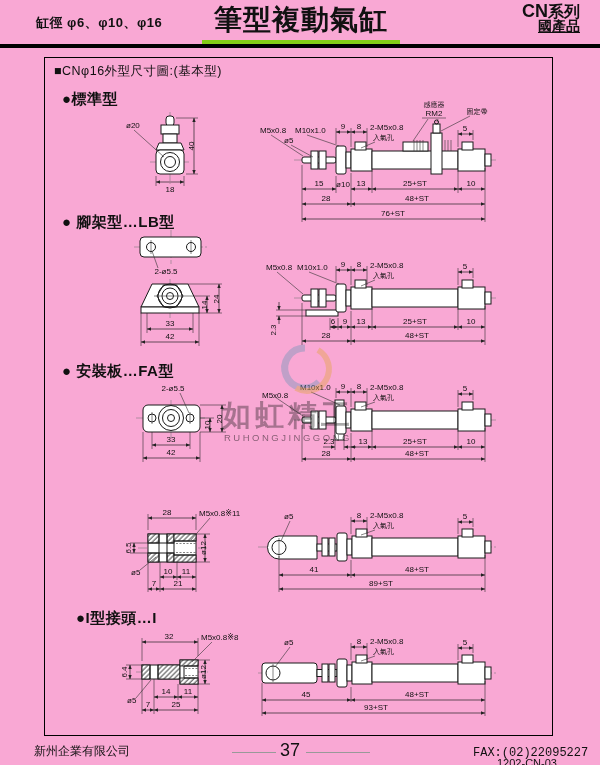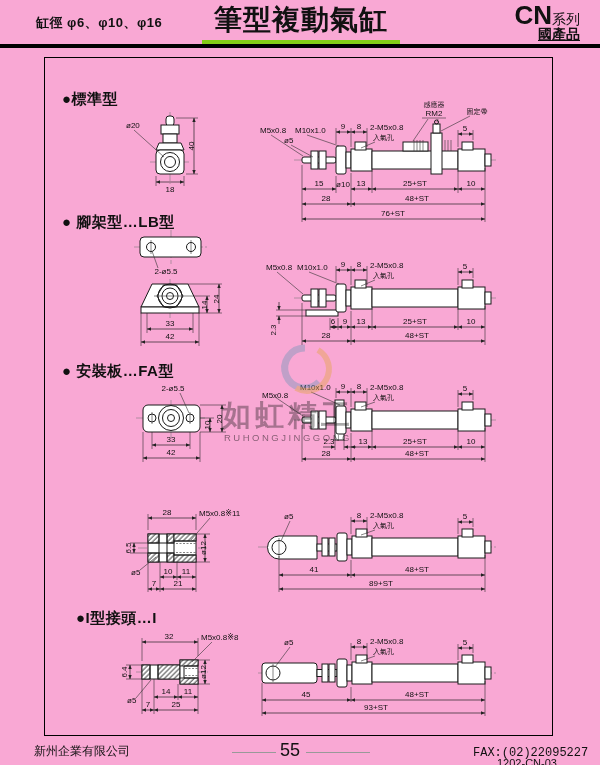--- a/index.html
+++ b/index.html
@@ -3,22 +3,22 @@
 <meta charset="utf-8">
 <style>
   html,body{margin:0;padding:0;background:#888;}
   .page{position:relative;width:600px;height:765px;background:#f9a8d4;overflow:hidden;
         font-family:"Liberation Sans","DejaVu Sans",sans-serif;color:#111;}
   .abs{position:absolute;}
   .hdr-left{left:36px;top:14px;font-size:13px;font-weight:bold;letter-spacing:.5px;}
   .hdr-title{left:202px;top:1px;width:198px;text-align:center;font-size:28px;font-weight:bold;
              letter-spacing:1px;border-bottom:8px solid #84cc16;padding-bottom:1px;}
   .hdr-right{right:20px;top:2px;text-align:right;line-height:1.05;}
-  .series-name{font-size:26px;font-weight:bold;letter-spacing:0;}
-  .series-suffix{font-size:14px;font-weight:normal;}
+  .series-name{font-size:18px;font-weight:bold;letter-spacing:0;}
+  .series-suffix{font-size:16px;font-weight:bold;}
   .origin{font-size:14px;font-weight:bold;margin-top:-2px;text-decoration:underline;}
   .top-rule{left:0;top:44px;width:600px;height:4px;background:#000;}
   .content-box{left:44px;top:57px;width:509px;height:679px;border:1.6px solid #000;box-sizing:border-box;}
   .box-heading{left:54px;top:63px;font-size:12.5px;letter-spacing:.5px;}
   .sec-label{font-size:15px;font-weight:bold;letter-spacing:.5px;}
   .ftr{font-size:12px;}
   .ftr-company{left:34px;top:743px;font-size:12px;}
   .ftr-address{left:160px;top:746px;font-size:11px;font-weight:bold;margin-top:29px;}
   .ftr-page{left:280px;top:740px;font-size:18px;}
   .ftr-tel{left:377px;top:746px;margin-top:36px;}
@@ -48,20 +48,21 @@
 
   <div class="abs hdr-left">缸徑 φ6、φ10、φ16</div>
   <div class="abs hdr-title">筆型複動氣缸</div>
   <div class="abs hdr-right">
     <span class="series-name">CN</span><span class="series-suffix">系列</span>
     <div class="origin">國產品</div>
   </div>
   <div class="abs top-rule"></div>
 
   <div class="abs content-box"></div>
+  <div class="abs box-heading">■CNφ16外型尺寸圖:(基本型)</div>
 
   <div class="abs sec-label" style="left:62px;top:90px">●標準型</div>
   <div class="abs sec-label" style="left:62px;top:213px">● 腳架型…LB型</div>
   <div class="abs sec-label" style="left:62px;top:362px">● 安裝板…FA型</div>
   <div class="abs sec-label" style="left:76px;top:609px">●I型接頭…I</div>
 
   <svg class="abs" style="left:44px;top:57px;z-index:2" width="510" height="680" viewBox="44 57 510 680">
     <defs>
       <marker id="ar" viewBox="0 0 10 10" refX="9.5" refY="5" markerWidth="6.5" markerHeight="6.5" orient="auto-start-reverse">
         <path d="M0,1 L10,5 L0,9 Z" fill="#222"></path>
@@ -566,19 +567,19 @@
       <path d="M95,18 a20,20 0 1 0 14,34" stroke="#6b95b8" stroke-width="7" fill="none" opacity=".8"></path>
       <path d="M86,58 a17,17 0 1 0 22,-38" stroke="#e2a43e" stroke-width="6" fill="none" opacity=".8"></path>
     </g>
     <text x="12" y="95" font-size="29" fill="#8aa8c4" opacity=".7" style="letter-spacing:4px;font-weight:bold">如虹精工</text>
     <text x="14" y="111" font-size="9.5" fill="#9aa0a8" style="letter-spacing:2.5px">RUHONGJINGGONG</text>
   </svg>
 
   <div class="abs ftr ftr-company">新州企業有限公司</div>
   <div class="abs ftr ftr-address">新莊區福營路153號</div>
   <div class="abs ftr-line" style="left:232px;width:44px"></div>
-  <div class="abs ftr ftr-page">55</div>
+  <div class="abs ftr ftr-page">37</div>
   <div class="abs ftr-line" style="left:306px;width:64px"></div>
   <div class="abs ftr ftr-tel">TEL:(02)22095223</div>
   <div class="abs ftr ftr-fax">FAX:(02)22095227</div>
   <div class="abs ftr ftr-doc">1202-CN-03</div>
 
 </div>
 
 </body></html>

